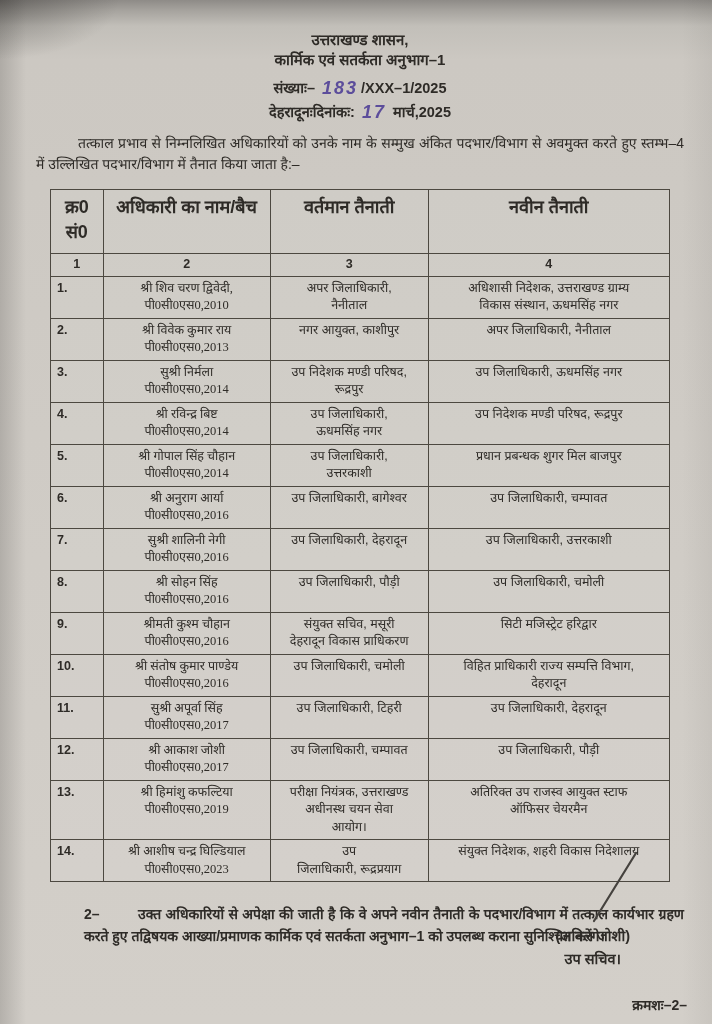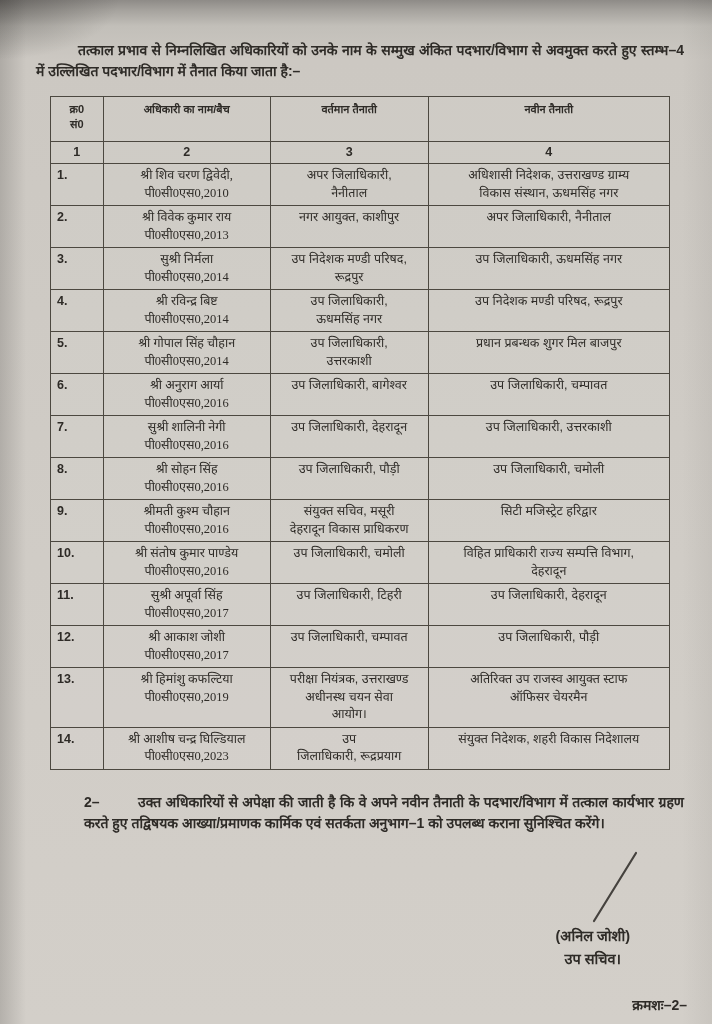--- a/index.html
+++ b/index.html
@@ -29,33 +29,33 @@
   .doc-head .dateline{font-size:14.5px;}
   .hand{
     color:#5c4d9b;font-size:18px;font-style:italic;font-weight:bold;
     letter-spacing:2px;padding:0 3px;position:relative;top:1px;
   }
   .order-title{
     text-align:center;font-size:15px;font-weight:bold;margin-top:10px;
     text-decoration:underline;
   }
   .para{
-    font-size:14px;font-weight:700;line-height:1.5;text-align:justify;margin-top:10px;
+    font-size:14px;font-weight:400;line-height:1.5;text-align:justify;margin-top:10px;
   }
   .para .indent{display:inline-block;width:42px;}
   table.officers{
     border-collapse:collapse;width:620px;margin:8px auto 0 auto;
     font-size:12.5px;line-height:1.4;color:#2e2b27;
     background:rgba(255,255,255,0.06);
   }
   table.officers th, table.officers td{
     border:1.4px solid #4c4840;padding:3px 6px;vertical-align:top;
     white-space:pre-line;
   }
-  table.officers th{font-weight:bold;text-align:center;font-size:11px;padding-top:5px;padding-bottom:8px;}
+  table.officers th{font-weight:bold;text-align:center;font-size:18px;padding-top:5px;padding-bottom:8px;}
   th.h-sno{width:8.5%;text-align:left;padding-left:7px;}
   th.h-name{width:27%;}
   th.h-current{width:25.5%;margin-left:28px;}
   th.h-new{width:39%;}
   tr.colnums td{font-weight:bold;text-align:center;padding:2px 4px;}
   tr.colnums td:first-child{text-align:center;}
   td.cell-sno{font-weight:bold;text-align:left;padding-left:7px;}
   td.cell-name{text-align:center;font-family:Liberation Serif, serif;}
   td.cell-current{text-align:center;}
   td.cell-new{text-align:center;}
@@ -75,20 +75,26 @@
     font-size:14px;font-weight:bold;
   }
 </style>
 </head>
 <body>
 
 <div class="photo">
   <div class="corner-shadow"></div>
 
   <div class="content">
+    <div class="doc-head">
+      <div class="org">उत्तराखण्ड शासन,</div>
+      <div class="dept">कार्मिक एवं सतर्कता अनुभाग–1</div>
+      <div class="numline"><span>संख्याः–</span> <span class="hand">183</span><span>/XXX–1/2025</span></div>
+      <div class="dateline"><span>देहरादूनःदिनांकः:</span> <span class="hand">17</span> <span>मार्च,2025</span></div>
+    </div>
 
 
     <p class="para"><span class="indent"></span><span>तत्काल प्रभाव से निम्नलिखित अधिकारियों को उनके नाम के सम्मुख अंकित पदभार/विभाग से अवमुक्त करते हुए स्तम्भ–4 में उल्लिखित पदभार/विभाग में तैनात किया जाता है:–</span></p>
 
     <table class="officers">
       <thead>
         <tr>
           <th class="h-sno">क्र0
 सं0</th>
           <th class="h-name">अधिकारी का नाम/बैच</th>

